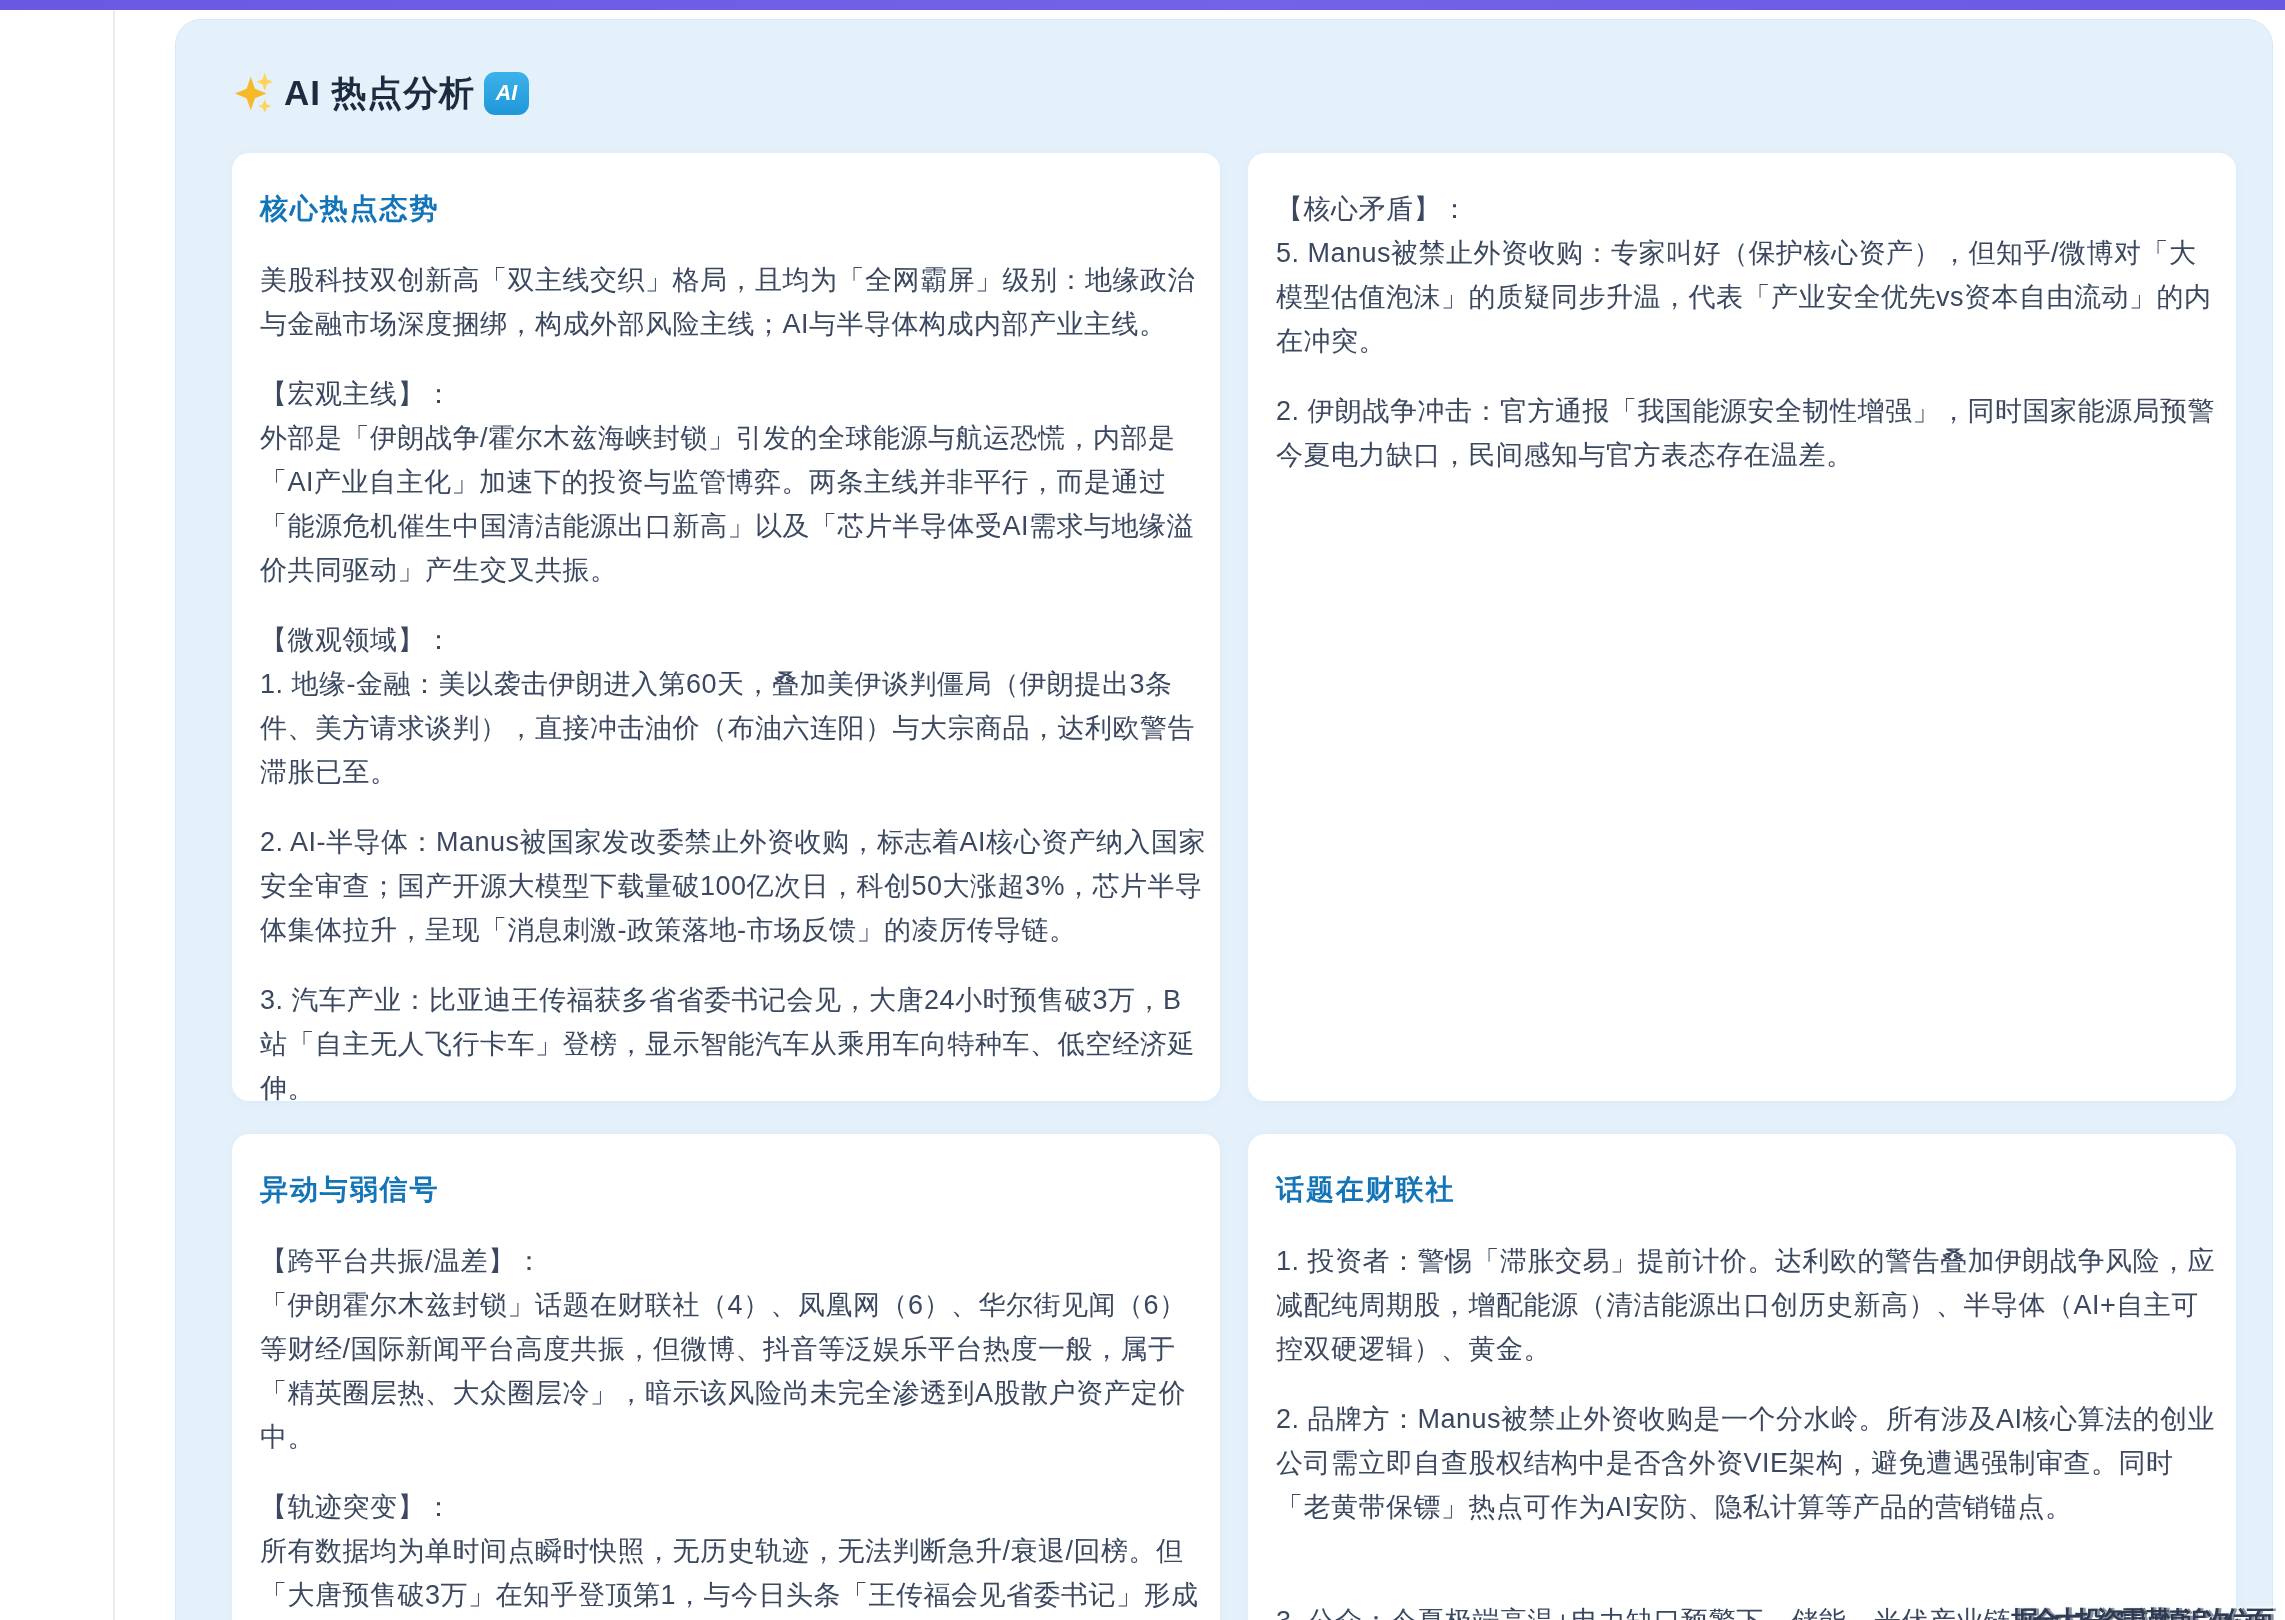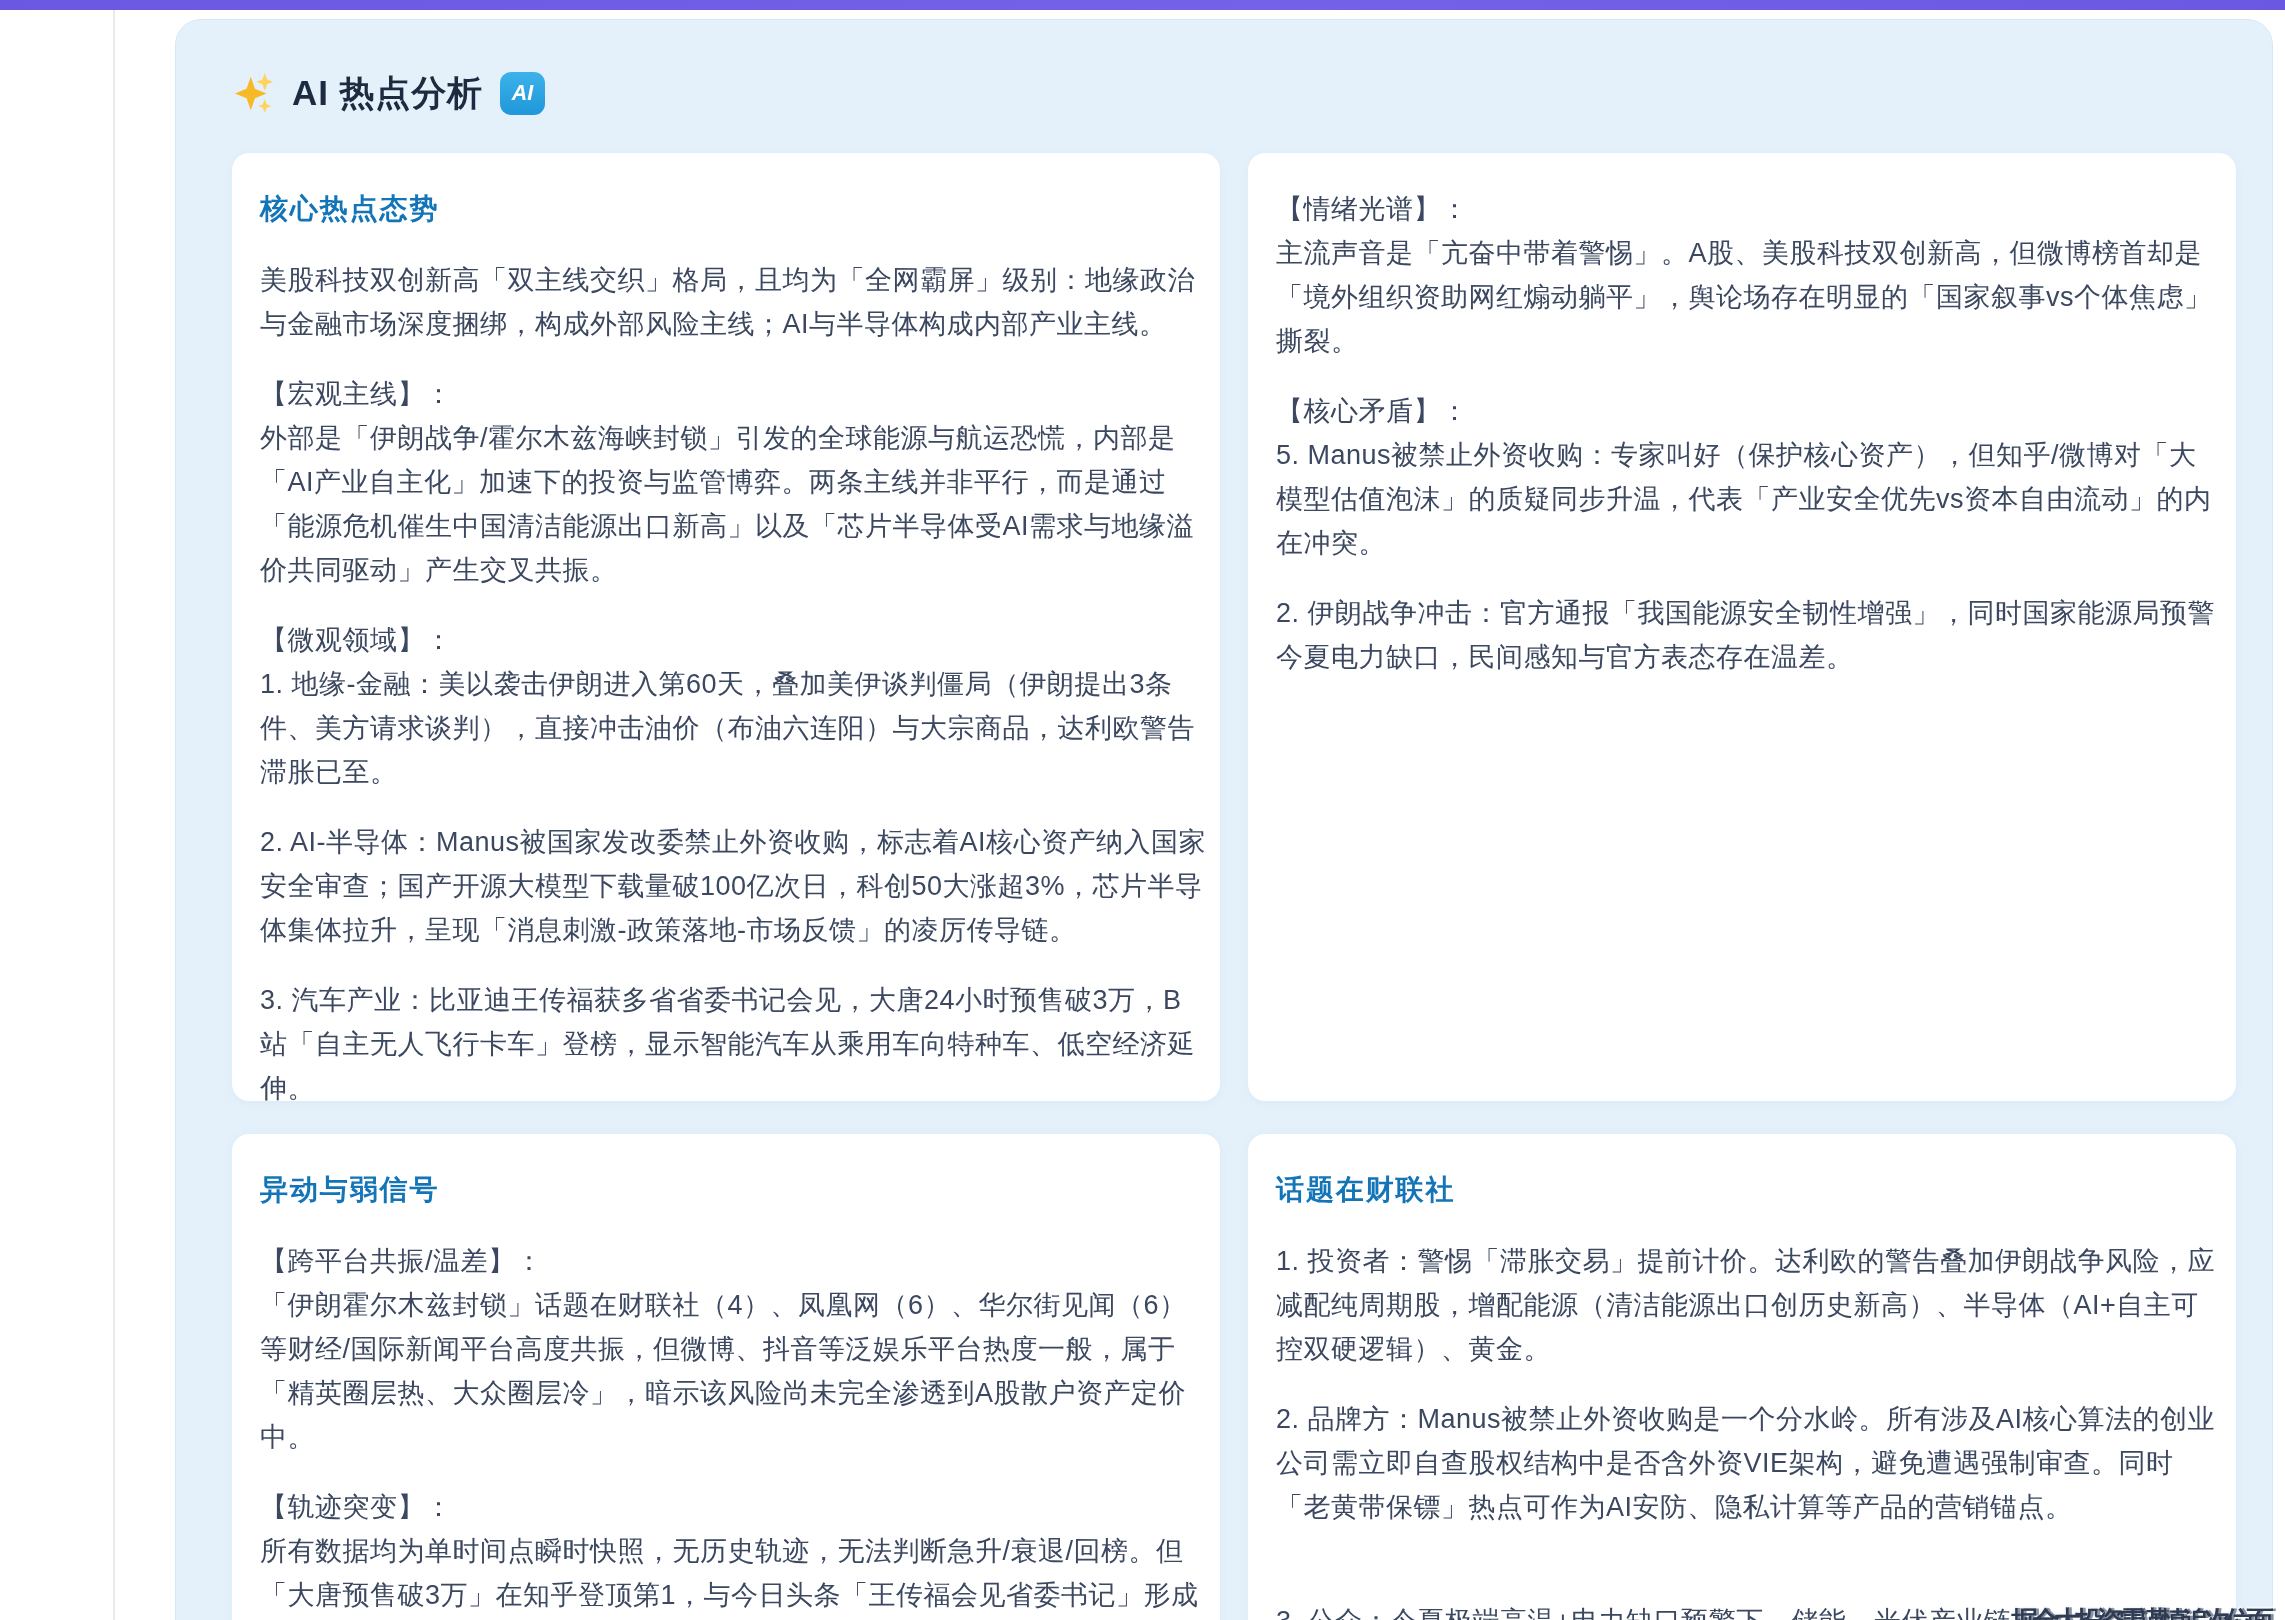--- a/index.html
+++ b/index.html
@@ -9,21 +9,21 @@
 
   .top-bar { position:absolute; left:0; top:0; width:2286px; height:10.3px;
              background:linear-gradient(90deg,#6a58e2,#7463e8 55%,#6a58e2); z-index:5; }
 
   .left-divider { position:absolute; left:113px; top:10.3px; width:1.9px; height:1610px;
                   background:#ebebeb; z-index:1; }
 
   .panel { position:absolute; left:175px; top:18.6px; width:2098px; height:2144px;
            background:#e4f1fb; border:1.9px solid #d5e8f7; border-radius:26px; z-index:2; }
 
-  .panel-header { display:flex; align-items:center; gap:17px; margin:47px 0 0 58px; height:54px; }
+  .panel-header { display:flex; align-items:center; gap:9px; margin:47px 0 0 58px; height:54px; }
   .sparkle { width:41px; height:45px; flex:0 0 auto; }
   .panel-title { font-size:35px; font-weight:700; color:#1c2b3f; letter-spacing:0.9px; }
   .ai-badge { display:flex; align-items:center; justify-content:center;
               min-width:45px; height:43px; padding:0 9.3px; border-radius:11.2px;
               background:linear-gradient(180deg,#3db2ea,#1f97d9);
               color:#ffffff; font-size:21.4px; font-weight:700;font-style:italic; }
 
   .cards { display:grid; grid-template-columns:988px 988px; column-gap:28px; row-gap:33px;
            grid-template-rows:948px auto; margin:32px 37px 0 56px; }
 
@@ -67,22 +67,20 @@
       <div class="para">美股科技双创新高「双主线交织」格局，且均为「全网霸屏」级别：地缘政治与金融市场深度捆绑，构成外部风险主线；AI与半导体构成内部产业主线。</div>
       <div class="para">【宏观主线】：
 外部是「伊朗战争/霍尔木兹海峡封锁」引发的全球能源与航运恐慌，内部是「AI产业自主化」加速下的投资与监管博弈。两条主线并非平行，而是通过「能源危机催生中国清洁能源出口新高」以及「芯片半导体受AI需求与地缘溢价共同驱动」产生交叉共振。</div>
       <div class="para">【微观领域】：
 1. 地缘-金融：美以袭击伊朗进入第60天，叠加美伊谈判僵局（伊朗提出3条件、美方请求谈判），直接冲击油价（布油六连阳）与大宗商品，达利欧警告滞胀已至。</div>
       <div class="para">2. AI-半导体：Manus被国家发改委禁止外资收购，标志着AI核心资产纳入国家安全审查；国产开源大模型下载量破100亿次日，科创50大涨超3%，芯片半导体集体拉升，呈现「消息刺激-政策落地-市场反馈」的凌厉传导链。</div>
       <div class="para">3. 汽车产业：比亚迪王传福获多省省委书记会见，大唐24小时预售破3万，B站「自主无人飞行卡车」登榜，显示智能汽车从乘用车向特种车、低空经济延伸。</div>
     </div>
 
     <div class="card">
-      <div class="para">【情绪光谱】：
-主流声音是「亢奋中带着警惕」。A股、美股科技双创新高，但微博榜首却是「境外组织资助网红煽动躺平」，舆论场存在明显的「国家叙事vs个体焦虑」撕裂。</div>
       <div class="para">【核心矛盾】：
 5. Manus被禁止外资收购：专家叫好（保护核心资产），但知乎/微博对「大模型估值泡沫」的质疑同步升温，代表「产业安全优先vs资本自由流动」的内在冲突。</div>
       <div class="para">2. 伊朗战争冲击：官方通报「我国能源安全韧性增强」，同时国家能源局预警今夏电力缺口，民间感知与官方表态存在温差。</div>
     </div>
 
     <div class="card">
       <div class="card-title">异动与弱信号</div>
       <div class="para">【跨平台共振/温差】：
 「伊朗霍尔木兹封锁」话题在财联社（4）、凤凰网（6）、华尔街见闻（6）等财经/国际新闻平台高度共振，但微博、抖音等泛娱乐平台热度一般，属于「精英圈层热、大众圈层冷」，暗示该风险尚未完全渗透到A股散户资产定价中。</div>
       <div class="para">【轨迹突变】：

